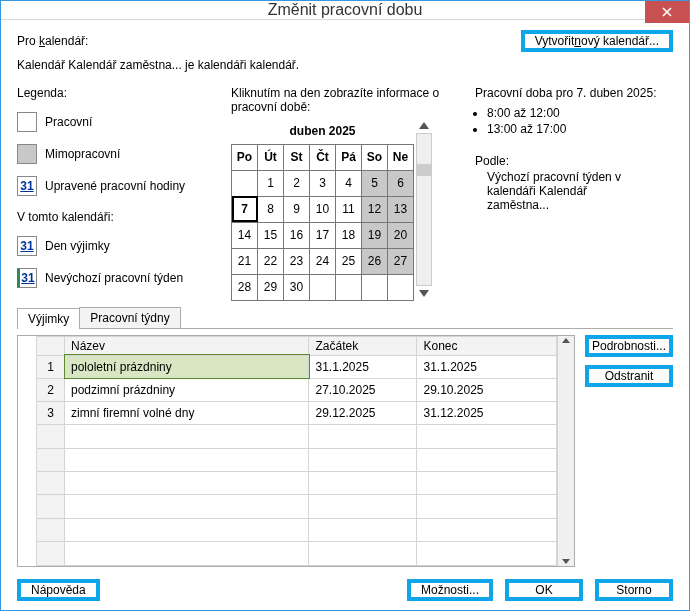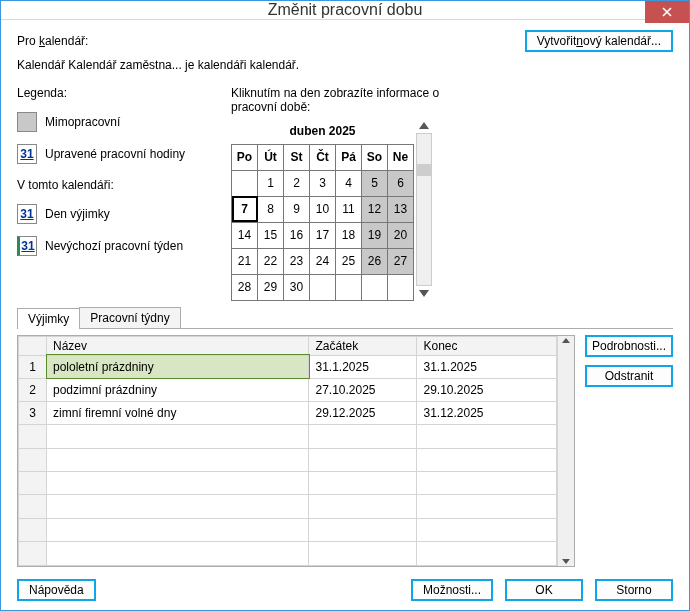--- a/index.html
+++ b/index.html
@@ -7,21 +7,21 @@
   .window { width: 690px; height: 611px; border: 1px solid #3a96dd; background: #fff; position: relative; display: flex; flex-direction: column; }
   .titlebar { height: 30px; background: #fff; border-bottom: 1px solid #d9d9d9; display: flex; align-items: center; justify-content: center; position: relative; }
   .titlebar .title { font-size: 16px; color: #333; }
   .close-btn { position: absolute; right: 0; top: 0; width: 44px; height: 22px; background: #c75050; color: #fff; display: flex; align-items: center; justify-content: center; font-size: 14px; cursor: pointer; }
   .content { padding: 10px 16px 0 16px; flex: 1; display: flex; flex-direction: column; }
   .row1 { display: flex; align-items: center; gap: 0; margin-bottom: 6px; }
   .row1 label { white-space: nowrap; }
   .row1 .u { text-decoration: underline; }
   .combo { border: 1px solid #abadb3; height: 22px; padding: 0 20px 0 6px; background: #fff; position: relative; flex: none; width: 285px; display: flex; align-items: center; cursor: pointer; }
   .combo::after { content: ""; position: absolute; right: 6px; top: 8px; border-left: 4px solid transparent; border-right: 4px solid transparent; border-top: 5px solid #333; }
-  .btn { border: 2px solid #0ea5e9; background: #fdfdfd; height: 22px; padding: 0 10px; cursor: pointer; display: inline-flex; align-items: center; justify-content: center; }
+  .btn { border: 4px solid #0ea5e9; background: #fdfdfd; height: 22px; padding: 0 10px; cursor: pointer; display: inline-flex; align-items: center; justify-content: center; }
   .spacer { flex: 1; }
   .subtext { margin-bottom: 14px; }
   .mid { display: flex; gap: 14px; }
   .legend-col { width: 200px; }
   .legend-col .hdr { margin-bottom: 6px; }
   .legend-item { display: flex; align-items: center; gap: 8px; height: 32px; }
   .swatch { width: 20px; height: 20px; border: 1px solid #888; background: #fff; }
   .swatch.gray { background: #c8c8c8; }
   .swatch.num { display: flex; align-items: center; justify-content: center; text-decoration: underline; font-weight: bold; color: #003399; border: 1px solid #888; }
   .swatch.num.side { border-left: 3px solid #2e8b57; }
@@ -45,21 +45,21 @@
   .info-col ul { margin: 0 0 18px 12px; padding: 0; list-style: disc; }
   .info-col ul li { margin-bottom: 2px; }
   .info-col .lbl { margin-bottom: 2px; }
   .info-col .indent { margin-left: 12px; }
   .tab-area { margin-top: 6px; }
   .tabs { display: flex; border-bottom: 1px solid #acacac; }
   .tab { border: 1px solid #acacac; border-bottom: none; padding: 3px 10px; background: #fff; cursor: pointer; margin-right: -1px; }
   .tab.active { background: #fff; position: relative; top: 1px; }
   .tab.inactive { background: #f4f4f4; }
   .tab-body { display: flex; gap: 10px; padding-top: 6px; }
-  .grid-wrap { flex: 1; border: 1px solid #acacac; display: flex; height: 232px; }
+  .grid-wrap { flex: 1; border: 1px solid #acacac; display: flex; height: 232px; padding-left: 18px; }
   .grid-table { border-collapse: collapse; width: 100%; }
   .grid-table th, .grid-table td { border: 1px solid #d4d4d4; padding: 2px 6px; text-align: left; height: 18px; font-size: 12px; }
   .grid-table th { background: #f3f3f3; font-weight: normal; }
   .grid-table .rownum { width: 28px; text-align: center; background: #f3f3f3; }
   .grid-table tr.selected td.name { background: #d8e6c3; outline: 1px solid #5b8a2f; }
   .grid-scroll { width: 17px; background: #f0f0f0; border-left: 1px solid #d4d4d4; display: flex; flex-direction: column; justify-content: space-between; align-items: center; padding: 2px 0; }
   .ga { width: 0; height: 0; border-left: 4px solid transparent; border-right: 4px solid transparent; cursor: pointer; }
   .ga.up { border-bottom: 5px solid #555; }
   .ga.down { border-top: 5px solid #555; }
   .side-btns { width: 88px; display: flex; flex-direction: column; gap: 8px; }
@@ -94,20 +94,24 @@
           <span>ový kalendář...</span>
         </button>
     </div>
 
     <div class="subtext">Kalendář Kalendář zaměstna... je kalendáři kalendář.</div>
 
     <div class="mid">
       <div class="legend-col">
         <div class="hdr">Legenda:</div>
         <div class="legend-item">
+          <div class="swatch"></div>
+          <span>Pracovní</span>
+        </div>
+        <div class="legend-item">
           <div class="swatch gray"></div>
           <span>Mimopracovní</span>
         </div>
         <div class="legend-item">
           <div class="swatch num">31</div>
           <span>Upravené pracovní hodiny</span>
         </div>
         <div class="hdr" style="margin-top:8px">V tomto kalendáři:</div>
         <div class="legend-item">
           <div class="swatch num">31</div>
@@ -188,20 +192,33 @@
           <div class="cal-arrows">
             <div class="arrow up"></div>
             <div class="scroll-track" style="flex:1;margin:4px 0;">
                 <div class="thumb"></div>
               </div>
             <div class="arrow down"></div>
           </div>
         </div>
       </div>
 
+      <div class="info-col">
+        <div class="hdr">Pracovní doba pro 7. duben 2025:</div>
+        <ul>
+          <li>8:00 až 12:00</li>
+          <li>13:00 až 17:00</li>
+        </ul>
+        <div class="lbl">Podle:</div>
+        <div class="indent">
+          <div>Výchozí pracovní týden v</div>
+          <div>kalendáři Kalendář</div>
+          <div>zaměstna...</div>
+        </div>
+      </div>
     </div>
 
     <div class="tab-area">
       <div class="tabs">
         <div class="tab active">Výjimky</div>
         <div class="tab inactive">Pracovní týdny</div>
       </div>
       <div class="tab-body">
         <div class="grid-wrap">
           <table class="grid-table">

